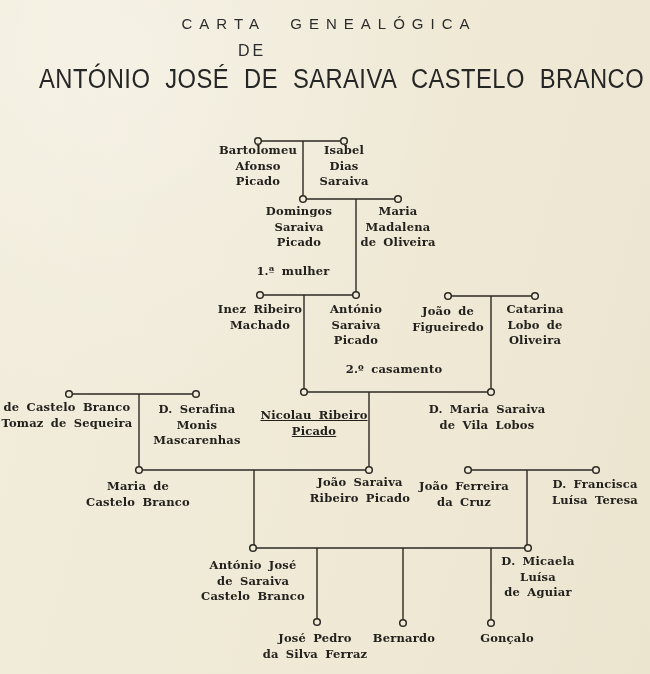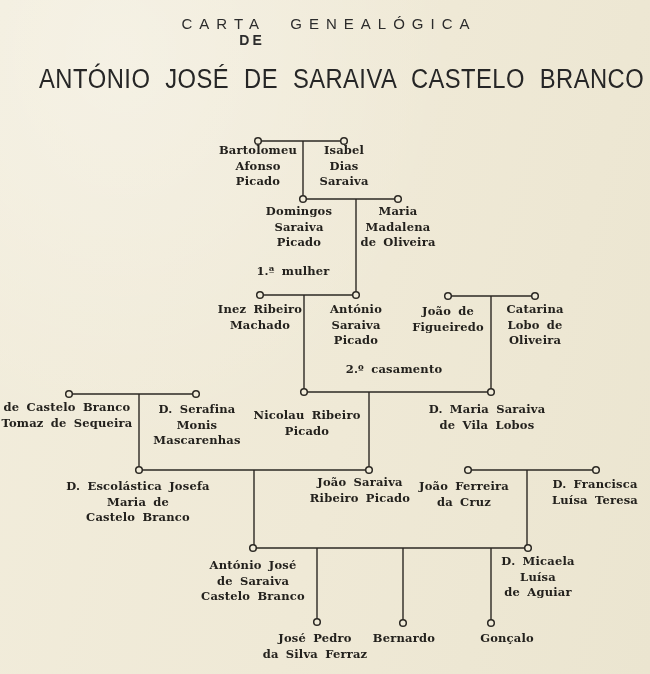--- a/index.html
+++ b/index.html
@@ -14,24 +14,24 @@
   }
   .title-line1{
     position:absolute;top:15px;left:0;right:0;
     text-align:center;
     font-family:"Liberation Sans", sans-serif;
     font-size:15px;font-weight:400;
     letter-spacing:7px;word-spacing:14px;
     color:#2c2c2c;white-space:nowrap;padding-left:8px;
   }
   .title-line2{
-    position:absolute;top:32px;left:252px;
+    position:absolute;top:42px;left:252px;
     transform:translateX(-50%);
     font-family:"Liberation Sans", sans-serif;
-    font-size:14px;font-weight:700;
+    font-size:16px;font-weight:400;
     letter-spacing:3px;color:#2c2c2c;white-space:nowrap;
   }
   .title-line3{
     position:absolute;top:64px;left:0;right:0;
     text-align:center;
     font-family:"Liberation Sans", sans-serif;
     font-size:27px;font-weight:400;
     letter-spacing:0.5px;word-spacing:9px;
     color:#262626;white-space:nowrap;
     transform:scaleX(0.88);
@@ -134,39 +134,38 @@
       </div>
       <div class="person" style="left: 448px; top: 304px;">
         <div>João de</div>
         <div>Figueiredo</div>
       </div>
       <div class="person" style="left: 535px; top: 302px;">
         <div>Catarina</div>
         <div>Lobo de</div>
         <div>Oliveira</div>
       </div>
-      <div class="person" style="left: 307px; top: 408px;">
+      <div class="person" style="left: 314px; top: 408px; text-decoration: underline;">
         <div>Nicolau Ribeiro</div>
         <div>Picado</div>
       </div>
       <div class="person" style="left: 487px; top: 402px;">
         <div>D. Maria Saraiva</div>
         <div>de Vila Lobos</div>
       </div>
       <div class="person" style="left: 67px; top: 400px;">
         <div>de Castelo Branco</div>
         <div>Tomaz de Sequeira</div>
       </div>
       <div class="person" style="left: 197px; top: 402px;">
         <div>D. Serafina</div>
         <div>Monis</div>
         <div>Mascarenhas</div>
       </div>
       <div class="person" style="left: 138px; top: 479px;">
-        <div>D. Escolástica Josefa</div>
         <div>Maria de</div>
         <div>Castelo Branco</div>
       </div>
       <div class="person" style="left: 360px; top: 475px;">
         <div>João Saraiva</div>
         <div>Ribeiro Picado</div>
       </div>
       <div class="person" style="left: 464px; top: 479px;">
         <div>João Ferreira</div>
         <div>da Cruz</div>

